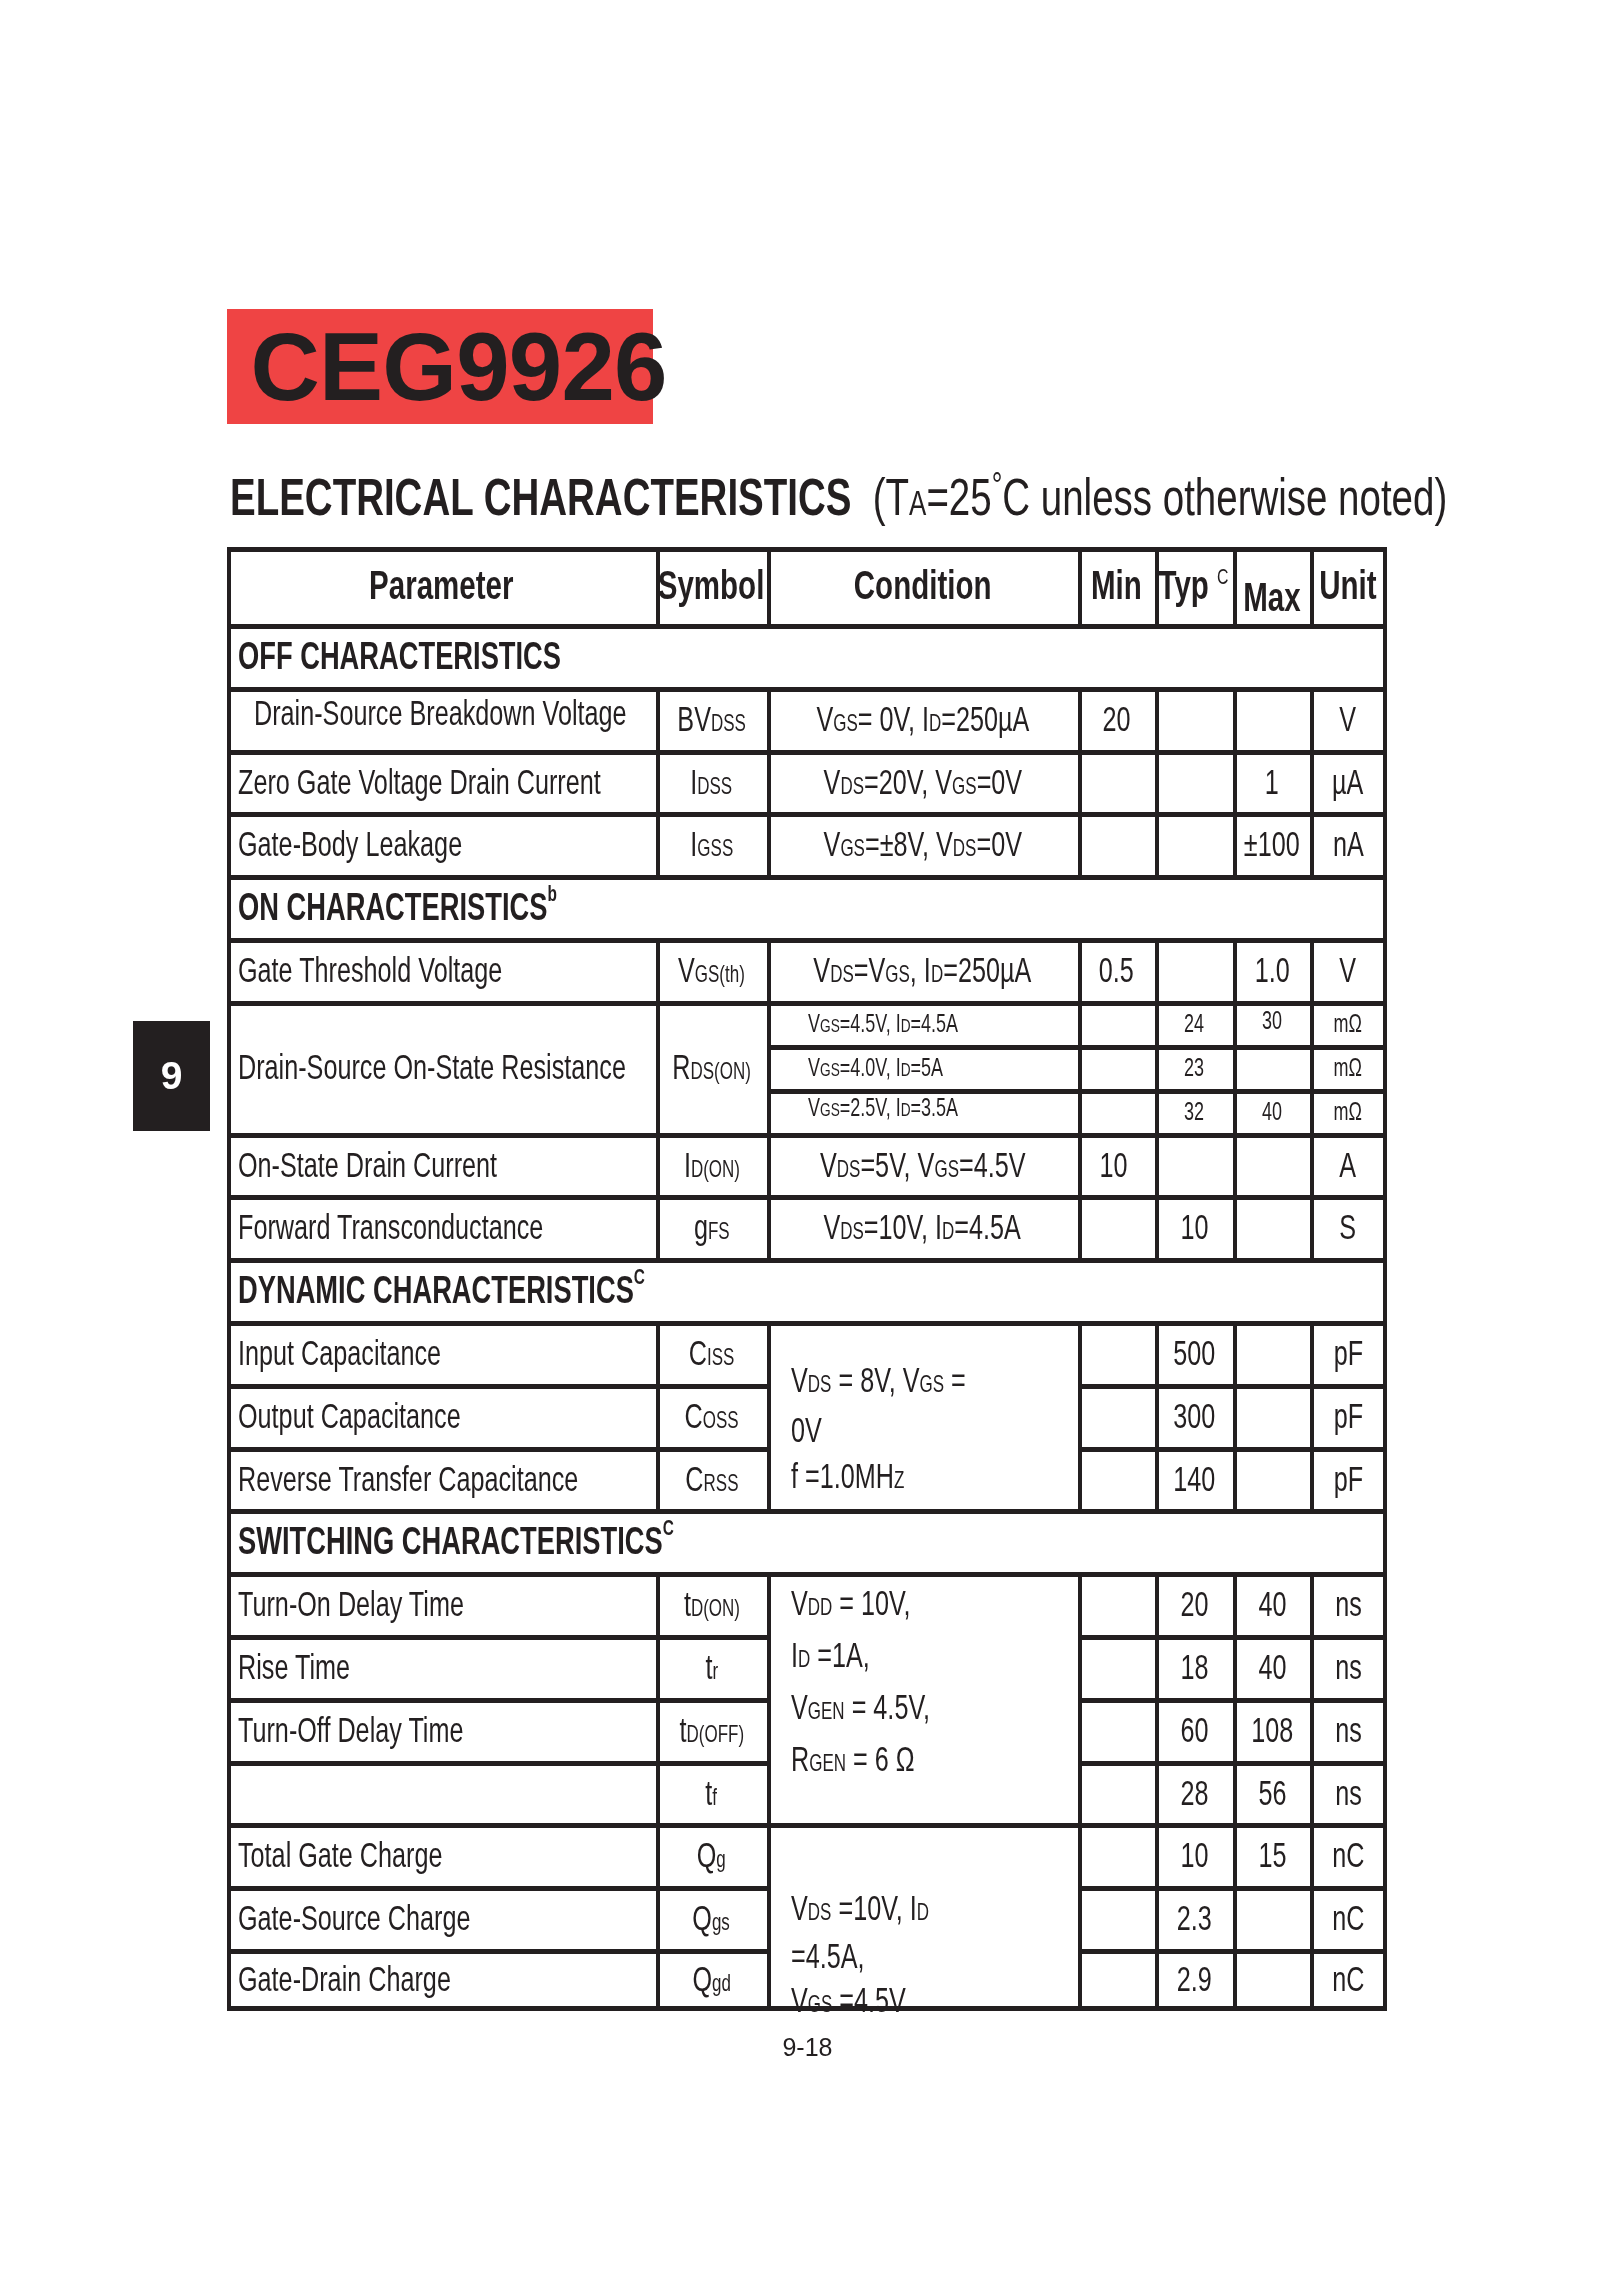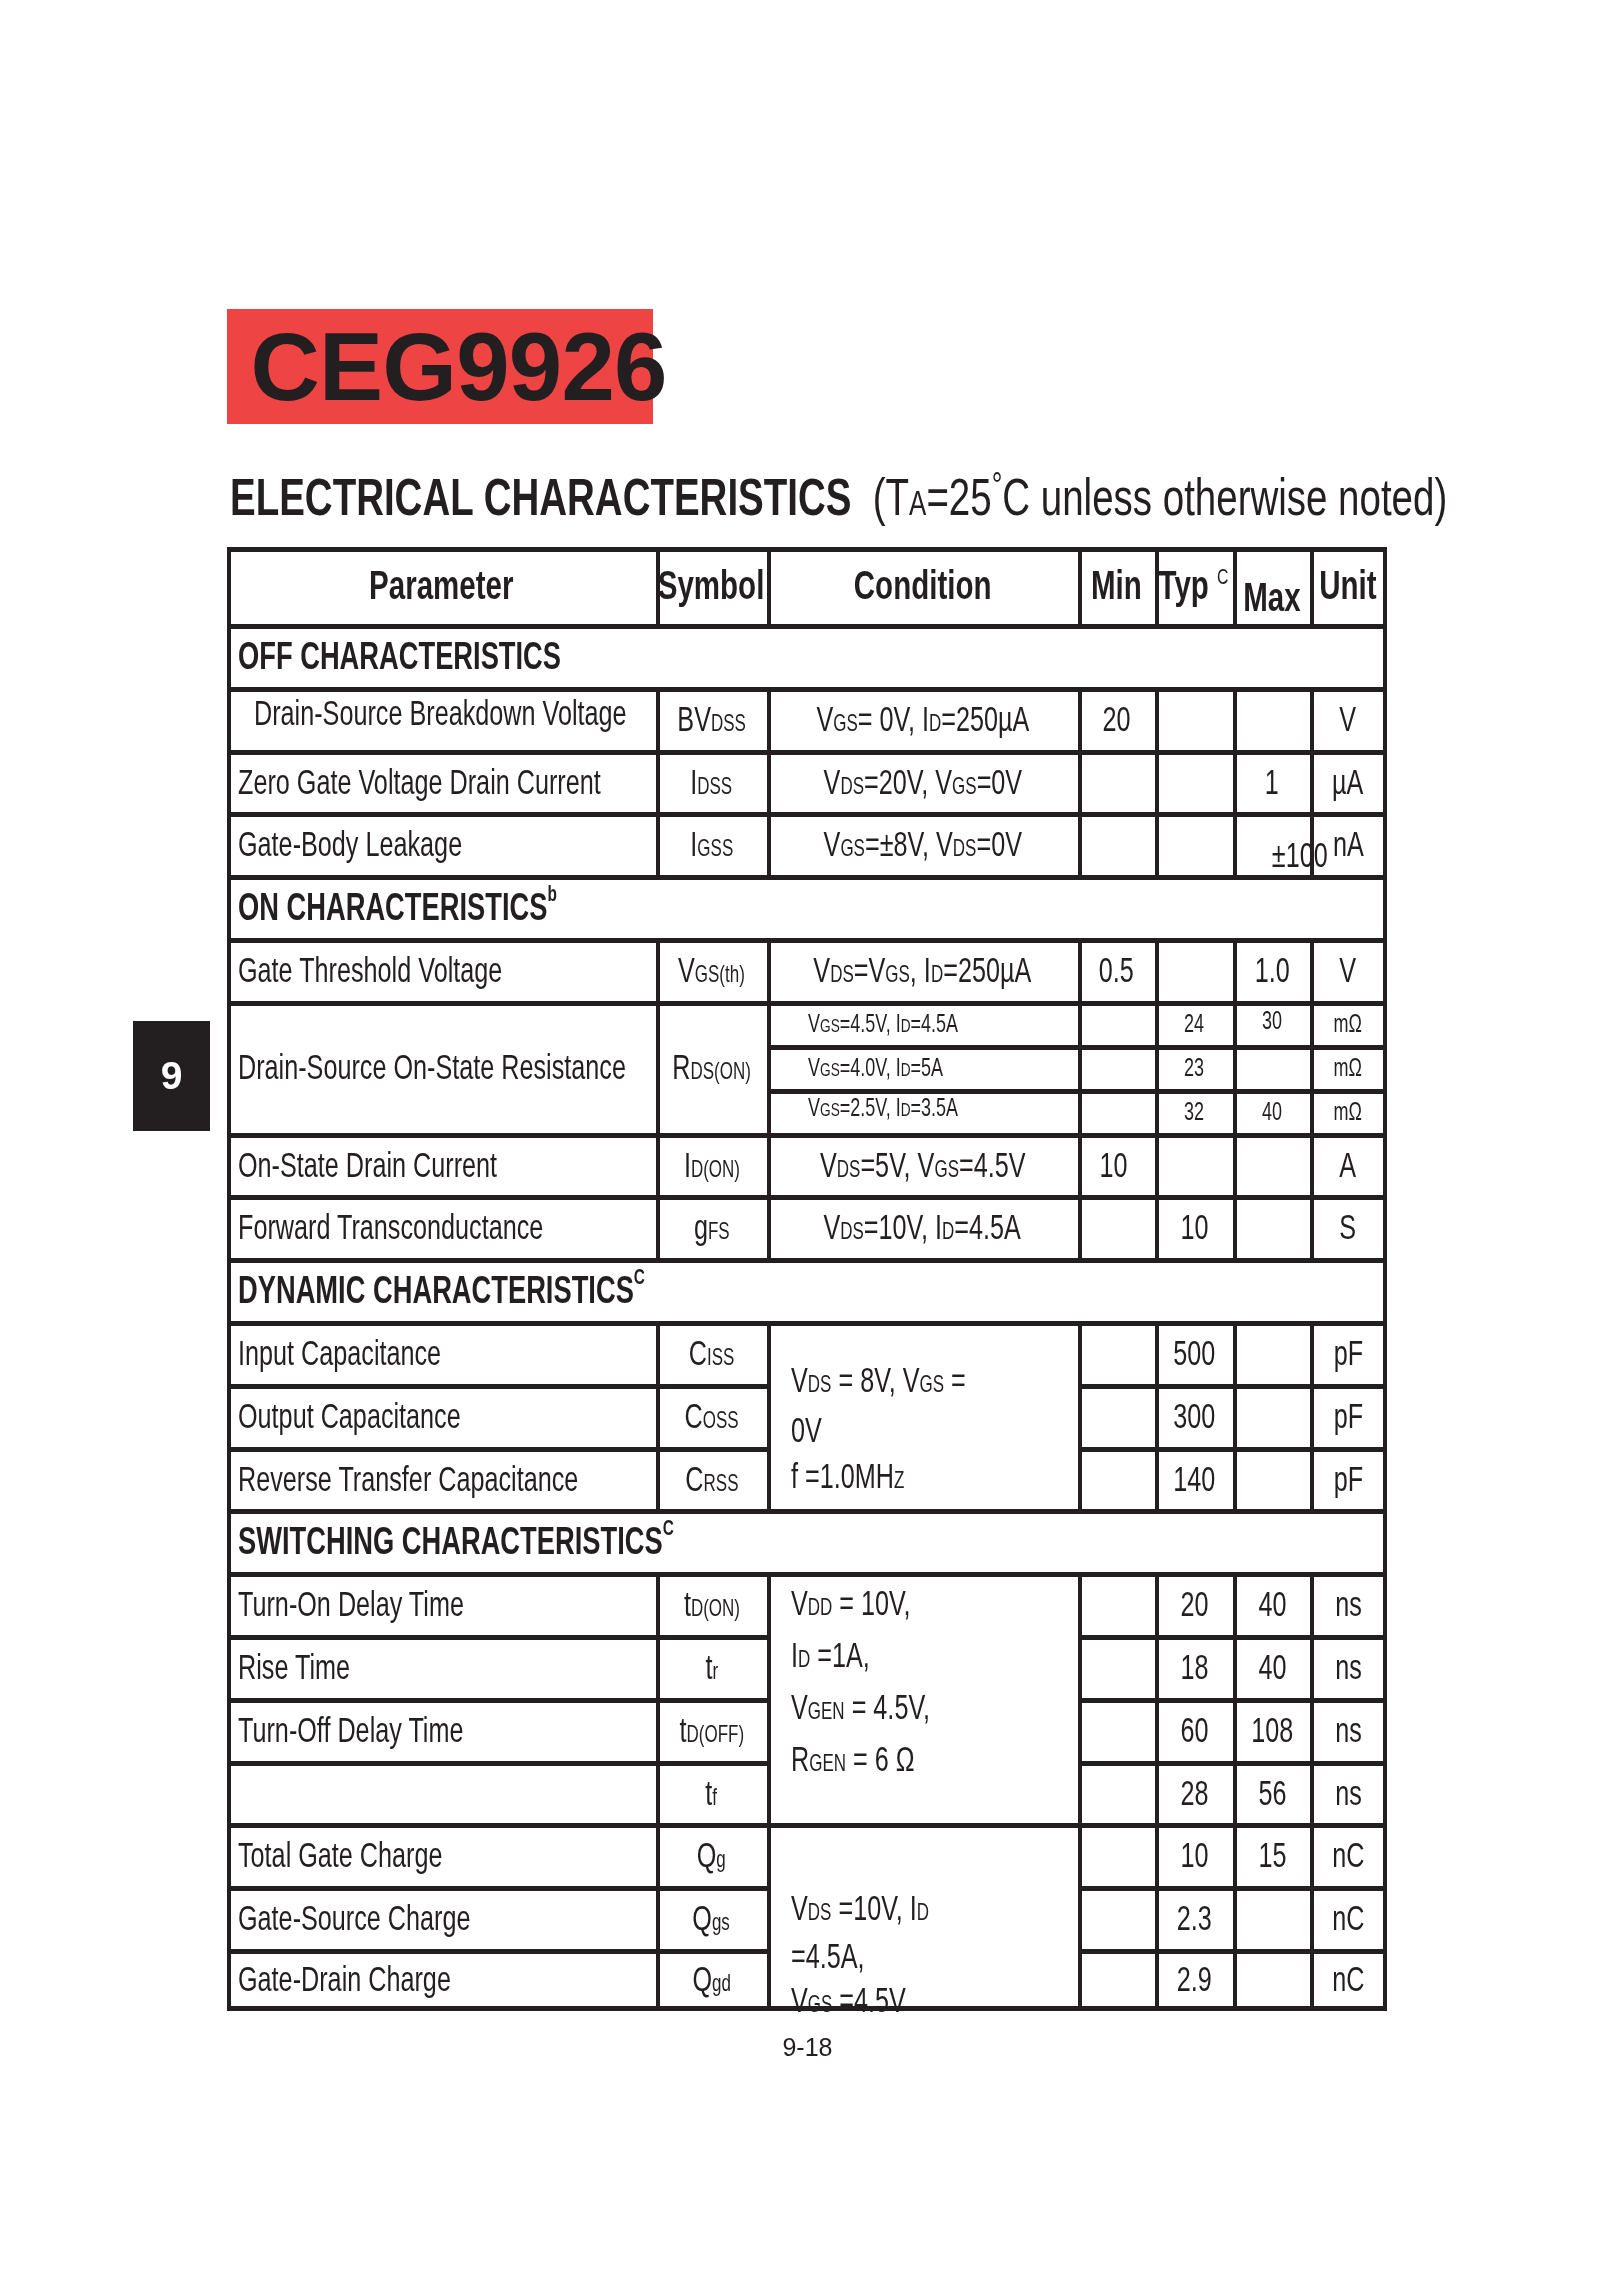--- a/index.html
+++ b/index.html
@@ -192,21 +192,21 @@
 
   <div class="cell param" style="left:11px;top:265px;width:416px;height:63px;">
       <span class="txt">Gate-Body Leakage</span>
     </div>
   <div class="cell sym center" style="left:429px;top:265px;width:111px;height:63px;align-items:center;">
       <span class="txt"><span>I</span><sub>GSS</sub></span>
     </div>
   <div class="cell cnd center" style="left:540px;top:265px;width:311px;height:63px;">
       <span class="txt"><span>V</span><sub>GS</sub><span>=±8V, V</span><sub>DS</sub><span>=0V</span></span>
     </div>
-  <div class="cell num center" style="left:1006px;top:276px;width:78px;height:63px;padding-left:28px;">
+  <div class="cell num center" style="left:1006px;top:265px;width:78px;height:63px;">
       <span class="txt">±100</span>
     </div>
   <div class="cell num center" style="left:1083px;top:265px;width:76px;height:63px;">
       <span class="txt">nA</span>
     </div>
 
   <div class="cell sec" style="left:11px;top:328px;width:1099px;height:63px;">
       <span class="txt"><span>ON CHARACTERISTICS</span><sup>b</sup></span>
     </div>
 

